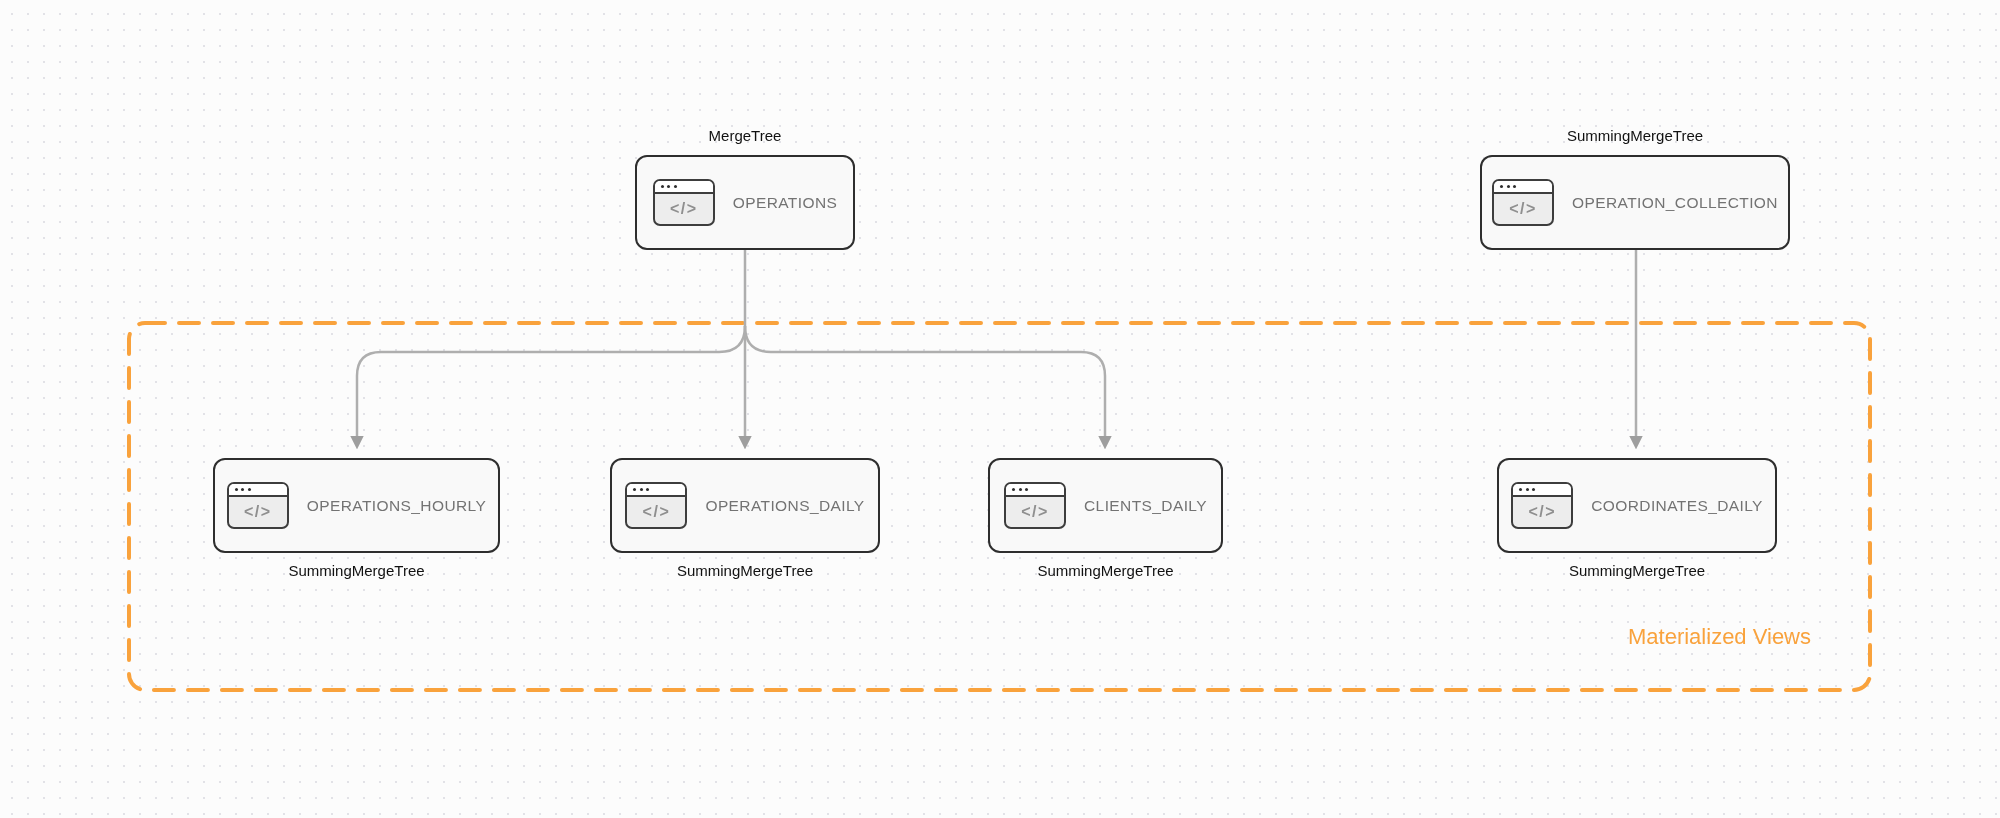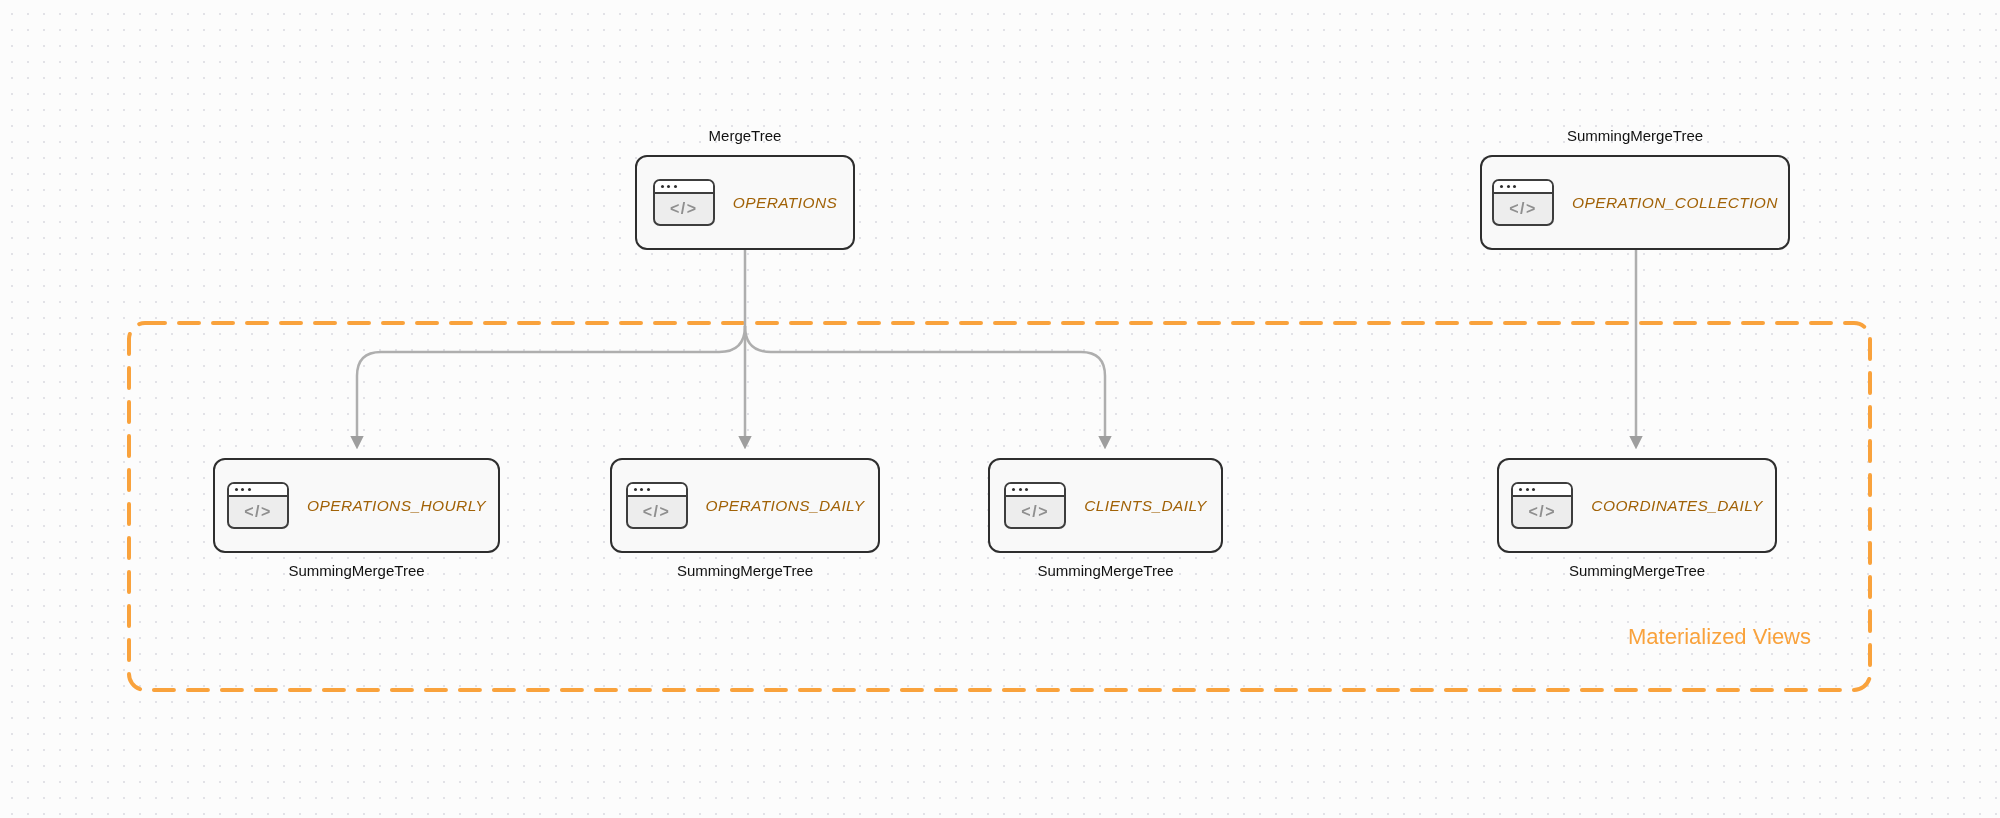--- a/index.html
+++ b/index.html
@@ -53,21 +53,21 @@
     display:flex;align-items:center;gap:3.5px;padding-left:6px;
   }
   .wdot{width:3px;height:3px;border-radius:50%;background:#2d2d2d;}
   .wglyph{
     position:absolute;left:0;right:0;top:13px;bottom:0;
     display:flex;align-items:center;justify-content:center;
     color:#8f8f8f;font-size:16px;font-weight:700;letter-spacing:1.5px;
     font-family:"Liberation Sans","DejaVu Sans",sans-serif;
   }
   .nlabel{
-    font-style:italic;font-size:15.5px;color:#a16207;
+    font-size:15.5px;color:#737373;
     letter-spacing:0.4px;white-space:nowrap;
   }
 
   
   .mv-label{
     position:absolute;left:1628px;top:624px;
     font-size:22px;font-weight:500;color:#F9A23C;white-space:nowrap;text-align:center;
   }
 </style>
 </head>

